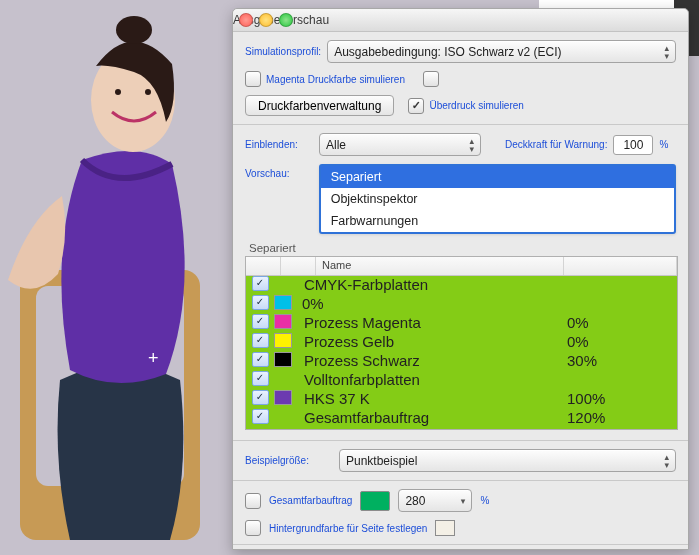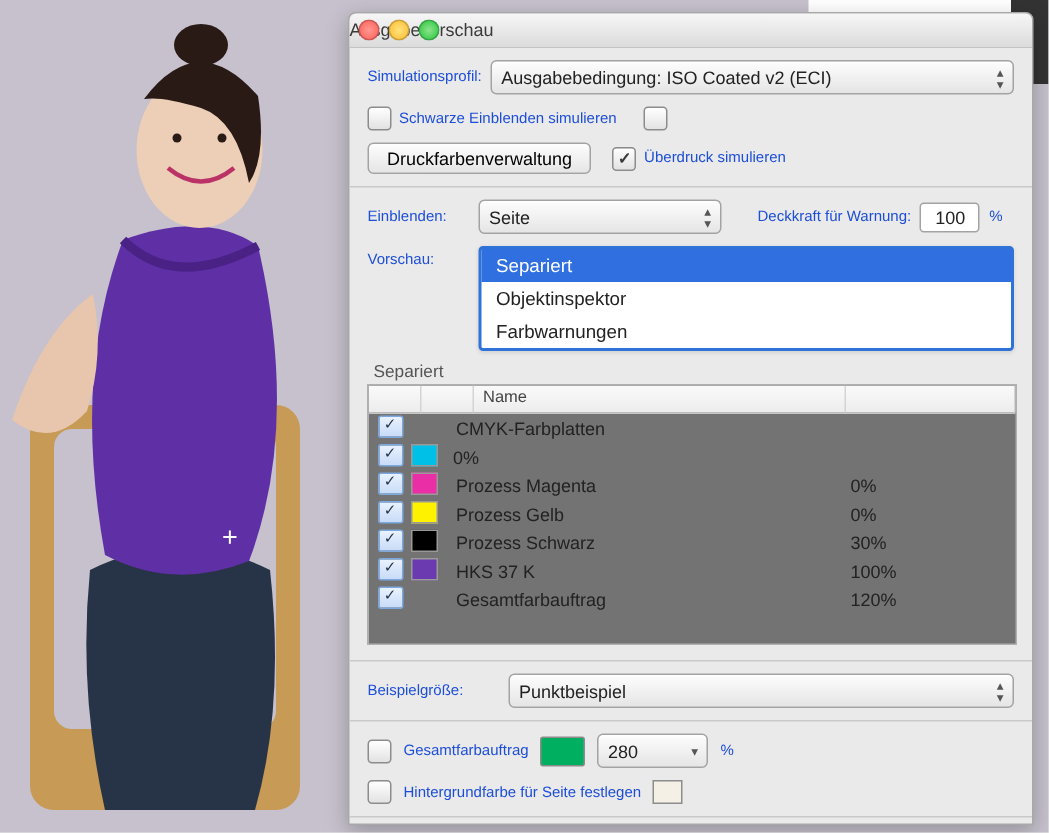--- a/index.html
+++ b/index.html
@@ -30,28 +30,28 @@
   .btn{height:21px;padding:0 12px;border:1px solid #a3a3a3;border-radius:4px;background:linear-gradient(#fdfdfd,#e5e5e5);font-size:12px;}
   .cb{width:14px;height:14px;border:1px solid #8c8c8c;border-radius:3px;background:linear-gradient(#fff,#e2e2e2);display:inline-flex;align-items:center;justify-content:center;}
   .cb.checked::after{content:"\2713";font-size:11px;color:#3a3a3a;font-weight:bold;}
   .numbox{width:38px;height:18px;border:1px solid #a3a3a3;background:#fff;border-radius:3px;text-align:center;font-size:12px;line-height:18px;}
   
   .dropdown{border:2px solid #2f72d8;border-radius:3px;background:#fff;width:355px;box-shadow:0 1px 3px rgba(0,0,0,.1);}
   .dd-item{padding:4px 10px;font-size:12.5px;}
   .dd-item.sel{background:#2f6fe0;color:#fff;}
   
   .section-label{font-size:11.5px;color:#555;margin:6px 0 2px 4px;}
-  .table{width:100%;border:1px solid #b0b0b0;background:#737373;height:172px;overflow:hidden;}
+  .table{width:100%;border:1px solid #b0b0b0;background:#84cc16;height:172px;overflow:hidden;}
   .thead{display:flex;background:linear-gradient(#fafafa,#ececec);border-bottom:1px solid #c7c7c7;height:18px;font-size:11px;color:#444;}
   .th{border-right:1px solid #d4d4d4;padding:2px 6px;}
   .th.c-ck{width:22px}
   .th.c-sw{width:22px}
   .th.c-name{flex:1}
   .th.c-val{width:100px}
-  .trow{display:flex;align-items:center;height:19px;font-size:12px;}
+  .trow{display:flex;height:19px;font-size:15px;}
   .trow .c-ck{width:28px;text-align:center}
   .trow .c-sw{width:28px}
   .trow .c-name{flex:1;padding-left:2px}
   .trow .c-val{width:110px}
   .sw{width:16px;height:13px;display:inline-block;border:1px solid #999;}
   .eye{width:15px;height:13px;display:inline-block;border:1px solid #7ca8e0;border-radius:2px;background:linear-gradient(#e9f2ff,#c8dbf7);position:relative}
   .eye::after{content:"\2713";font-size:10px;color:#234;position:absolute;inset:0;line-height:12px;text-align:center}
   .swatchbox{width:28px;height:18px;border:1px solid #8c8c8c;border-radius:2px;display:inline-block}
   .small-swatch{width:18px;height:14px;border:1px solid #8c8c8c;display:inline-block}
 </style>
@@ -94,29 +94,29 @@
       <span class="tl max"></span>
     </div>
     <span>Ausgabevorschau</span>
   </div>
 
   <div class="body">
 
     <div class="row">
       <span class="lbl">Simulationsprofil:</span>
       <div class="select" style="flex:1">
-        <span>Ausgabebedingung: ISO Coated v2 (ECI)</span>
+        <span>Ausgabebedingung: ISO Schwarz v2 (ECI)</span>
         <span class="arrows">▴<br>▾</span>
       </div>
     </div>
 
     <div class="row" style="gap:18px">
       <span style="display:flex;align-items:center;gap:5px">
         <span class="cb"></span>
-        <span class="lbl">Schwarze Einblenden simulieren</span>
+        <span class="lbl">Magenta Druckfarbe simulieren</span>
       </span>
       <span style="display:flex;align-items:center;gap:5px">
         <span class="cb"></span>
       </span>
     </div>
 
     <div class="row" style="gap:14px">
       <button class="btn">
         <span>Druckfarbenverwaltung</span>
       </button>
@@ -124,21 +124,21 @@
         <span class="cb checked"></span>
         <span class="lbl">Überdruck simulieren</span>
       </span>
     </div>
 
     <div style="height:1px;background:#c9c9c9;margin:2px -12px 8px -12px"></div>
 
     <div class="row">
       <span class="lbl" style="width:68px">Einblenden:</span>
       <div class="select" style="width:148px">
-        <span>Seite</span>
+        <span>Alle</span>
         <span class="arrows">▴<br>▾</span>
       </div>
       <span class="lbl" style="margin-left:18px">Deckkraft für Warnung:</span>
       <span class="numbox">100</span>
       <span class="lbl">%</span>
     </div>
 
     <div class="row" style="align-items:flex-start">
       <span class="lbl" style="width:68px;padding-top:4px">Vorschau:</span>
       <div class="dropdown">
@@ -181,20 +181,26 @@
             <div class="c-val">0%</div>
           </div>
           <div class="trow">
             <div class="c-ck"><span class="eye"></span></div>
             <div class="c-sw"><span class="sw" style="background: rgb(0, 0, 0);"></span></div>
             <div class="c-name">Prozess Schwarz</div>
             <div class="c-val">30%</div>
           </div>
           <div class="trow">
             <div class="c-ck"><span class="eye"></span></div>
+            <div class="c-sw"></div>
+            <div class="c-name">Volltonfarbplatten</div>
+            <div class="c-val"></div>
+          </div>
+          <div class="trow">
+            <div class="c-ck"><span class="eye"></span></div>
             <div class="c-sw"><span class="sw" style="background: rgb(108, 58, 176);"></span></div>
             <div class="c-name">HKS 37 K</div>
             <div class="c-val">100%</div>
           </div>
           <div class="trow">
             <div class="c-ck"><span class="eye"></span></div>
             <div class="c-sw"></div>
             <div class="c-name">Gesamtfarbauftrag</div>
             <div class="c-val">120%</div>
           </div>

